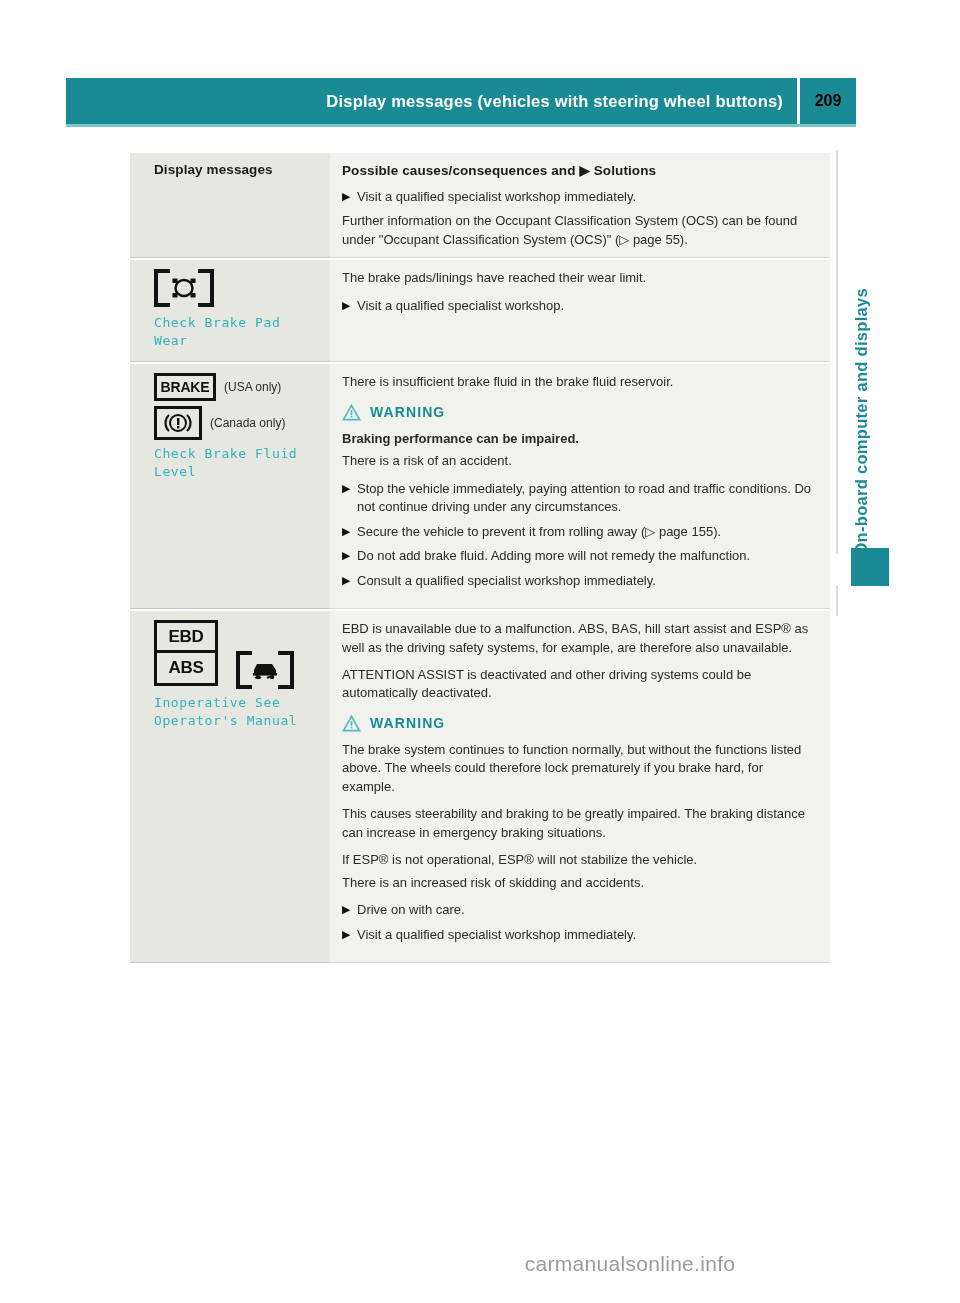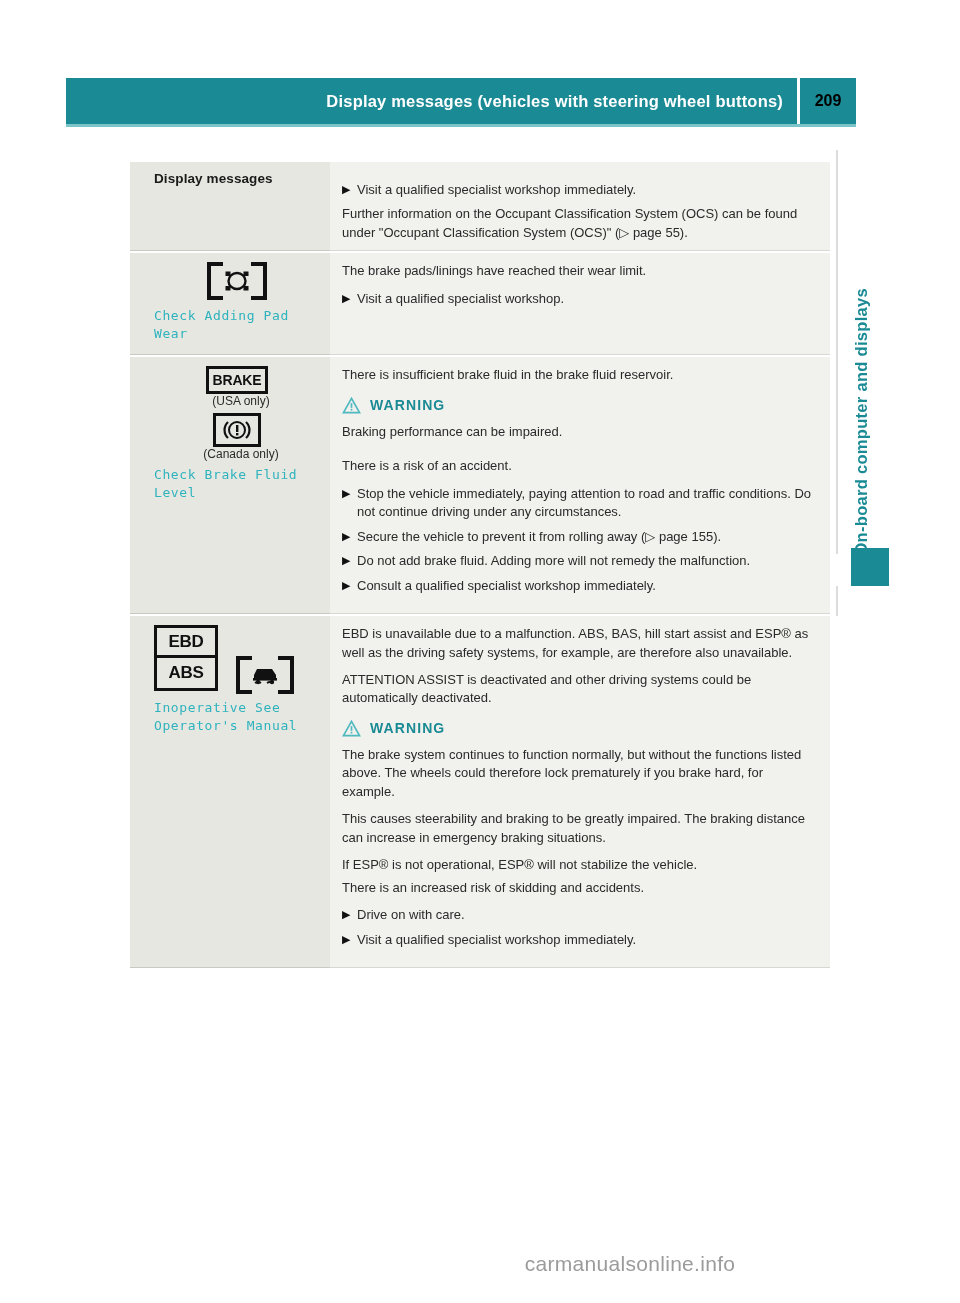--- a/index.html
+++ b/index.html
@@ -68,21 +68,21 @@
     position: absolute; left: 851px; top: 548px;
     width: 38px; height: 38px; background: #1a8a94;
   }
   .side-rule-lower {
     position: absolute; left: 836px; top: 586px;
     width: 2px; height: 30px; background: #dcdcdc;
   }
 
   
   .table {
-    position: absolute; left: 130px; top: 162px;
+    position: absolute; left: 130px; top: 153px;
     width: 700px;
   }
   .trow { display: flex; width: 700px; border-bottom: 2px solid #ffffff; }
   .col-left {
     width: 200px;
     background: #e7e7e2;
     padding: 9px 10px 12px 24px;
     border-bottom: 1px solid #c9c9c4;
   }
   .col-right {
@@ -160,21 +160,21 @@
     color: #2eb3bd;
     font-family: "DejaVu Sans Mono", monospace;
     font-size: 13px;
     line-height: 1.35;
     letter-spacing: 0.6px;
     margin-top: 3px;
   }
   .paren-note {
     font-size: 12px; color: #2a2a2a; margin-left: 8px;
   }
-  .icon-line { display: flex; align-items: center; margin-bottom: 5px; flex-direction: column; }
+  .icon-line { display: flex; align-items: center; margin-bottom: 5px; }
 
   .ebd-stack { display: flex; align-items: flex-start; gap: 18px; }
   .ebd-two {
     display: inline-flex; flex-direction: column;
     border: 3px solid #111;
   }
   .ebd-cell {
     width: 58px; height: 30px;
     display: flex; align-items: center; justify-content: center;
     font-size: 17px; font-weight: bold; color: #111;
@@ -212,20 +212,21 @@
   <div class="side-tab-marker"></div>
   <div class="side-rule-lower"></div>
 
   <div class="table">
 
     <div class="trow row-head">
       <div class="col-left">
         <div class="th">Display messages</div>
       </div>
       <div class="col-right">
+        <div class="th">Possible causes/consequences and ▶ Solutions</div>
         <div class="bullet" style="margin-top:10px;">
           <span class="tri">▶</span>
           <span class="btxt">Visit a qualified specialist workshop immediately.</span>
         </div>
         <div class="body-text">Further information on the Occupant Classification System (OCS) can be found under "Occupant Classification System (OCS)" (▷ page 55).</div>
       </div>
     </div>
 
     <div class="trow">
       <div class="col-left">
@@ -235,21 +236,21 @@
               <span class="corner-r-bot"></span>
             <svg width="30" height="26" viewBox="0 0 30 26">
               <ellipse cx="15" cy="13" rx="8.5" ry="8" fill="none" stroke="#111" stroke-width="2.4"></ellipse>
               <rect x="3.5" y="3.5" width="5" height="4.5" fill="#111"></rect>
               <rect x="21.5" y="3.5" width="5" height="4.5" fill="#111"></rect>
               <rect x="3.5" y="18" width="5" height="4.5" fill="#111"></rect>
               <rect x="21.5" y="18" width="5" height="4.5" fill="#111"></rect>
             </svg>
           </span>
         </div>
-        <div class="lcd-label">Check Adding Pad Wear</div>
+        <div class="lcd-label">Check Brake Pad Wear</div>
       </div>
       <div class="col-right">
         <div class="body-text">The brake pads/linings have reached their wear limit.</div>
         <div class="bullet">
           <span class="tri">▶</span>
           <span class="btxt">Visit a qualified specialist workshop.</span>
         </div>
       </div>
     </div>
 
@@ -276,21 +277,21 @@
       <div class="col-right">
         <div class="body-text">There is insufficient brake fluid in the brake fluid reservoir.</div>
         <div class="warning-head">
           <svg class="warn-tri" viewBox="0 0 20 18">
             <path d="M10 1.5 L18.5 16.5 L1.5 16.5 Z" fill="none" stroke="#4fb9c0" stroke-width="1.8"></path>
             <rect x="9.1" y="6.5" width="1.8" height="5" fill="#4fb9c0"></rect>
             <rect x="9.1" y="12.5" width="1.8" height="1.8" fill="#4fb9c0"></rect>
           </svg>
           <span class="warn-label">WARNING</span>
         </div>
-        <div class="body-text" style="margin-bottom:16px;">Braking performance can be impaired.</div>
+        <div class="body-text" style="margin-bottom:4px;font-weight:bold;">Braking performance can be impaired.</div>
         <div class="body-text">There is a risk of an accident.</div>
         <div class="bullet">
           <span class="tri">▶</span>
           <span class="btxt">Stop the vehicle immediately, paying attention to road and traffic conditions. Do not continue driving under any circumstances.</span>
         </div>
         <div class="bullet">
           <span class="tri">▶</span>
           <span class="btxt">Secure the vehicle to prevent it from rolling away (▷ page 155).</span>
         </div>
         <div class="bullet">

